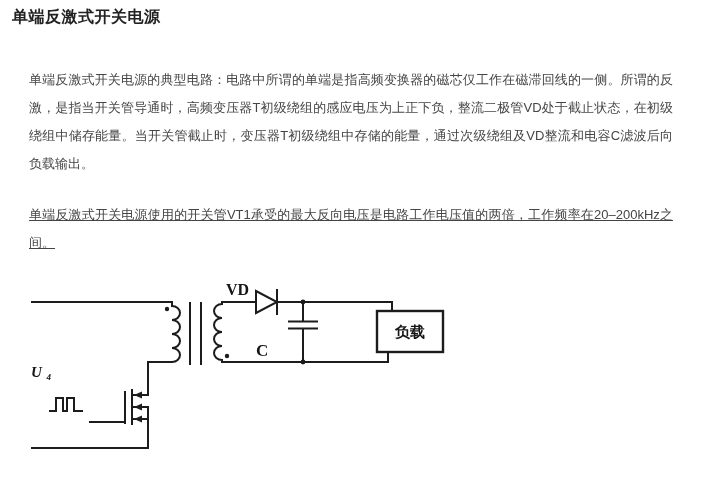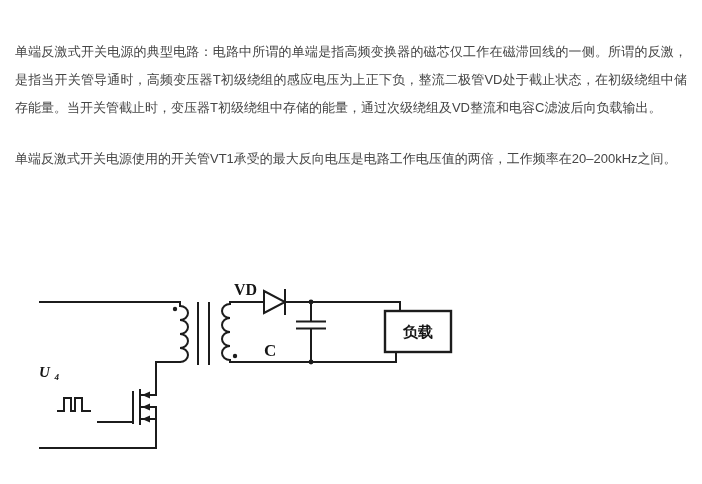--- a/index.html
+++ b/index.html
@@ -11,40 +11,41 @@
   .content { padding: 0 11px; }
   .page-title {
     margin: 6px 0 0 1px;
     font-size: 16px; line-height: 22px;
     font-weight: bold; color: #222222;
     letter-spacing: 0.5px;
   }
   .para {
     font-size: 13px; line-height: 28px;
     color: #454545; text-align: justify;
-    margin: 4px;
+    margin: 18px;
   }
   .para-1 { margin-top: 38px; }
   .para-2 { margin-top: 17px; }
-  .para-3 { margin-top: 23px; }
+  .para-3 { margin-top: 23px; text-decoration: underline; }
   .figure {
     position: absolute; left: 28px; top: 276px;
-    width: 470px; height: 208px; margin-left: 8px;
+    width: 470px; height: 208px;
   }
   .figure svg { display: block; }
   .wire { fill: none; stroke: #1c1c1c; stroke-width: 2; stroke-linecap: square; stroke-linejoin: miter; }
   .wire-thick { fill: none; stroke: #1c1c1c; stroke-width: 2.4; }
   .dot { fill: #1c1c1c; stroke: none; }
   .lbl-serif { font-family: "Liberation Serif", "DejaVu Serif", serif; fill: #161616; }
   .lbl-sans { font-family: "Liberation Sans", "DejaVu Sans", sans-serif; fill: #161616; }
 </style>
 </head>
 <body>
 
 <div class="content">
+  <h1 class="page-title">单端反激式开关电源</h1>
   <p class="para para-1">单端反激式开关电源的典型电路：电路中所谓的单端是指高频变换器的磁芯仅工作在磁滞回线的一侧。所谓的反激，是指当开关管导通时，高频变压器T初级绕组的感应电压为上正下负，整流二极管VD处于截止状态，在初级绕组中储存能量。当开关管截止时，变压器T初级绕组中存储的能量，通过次级绕组及VD整流和电容C滤波后向负载输出。</p>
   <p class="para para-3">单端反激式开关电源使用的开关管VT1承受的最大反向电压是电路工作电压值的两倍，工作频率在20–200kHz之间。</p>
 </div>
 
 <div class="figure">
   <svg width="470" height="208" viewBox="28 276 470 208" xmlns="http://www.w3.org/2000/svg">
 
     <path class="wire" d="M32 302 H172 V306"></path>
     <path class="wire" d="M148 407 V448 H32"></path>
 

